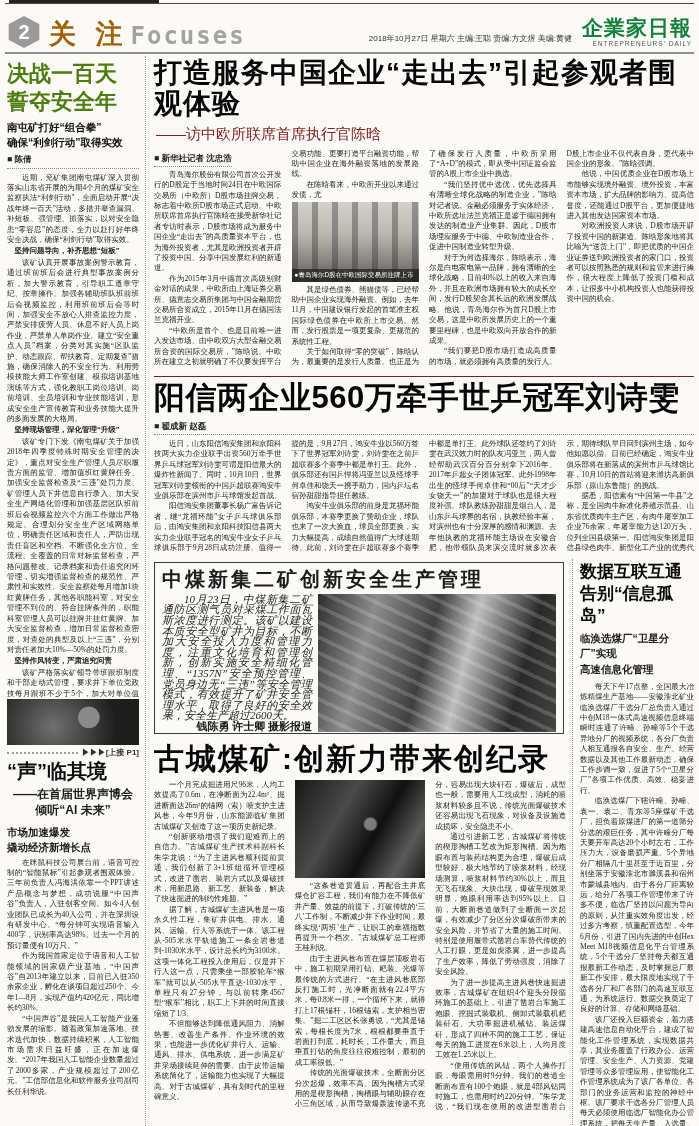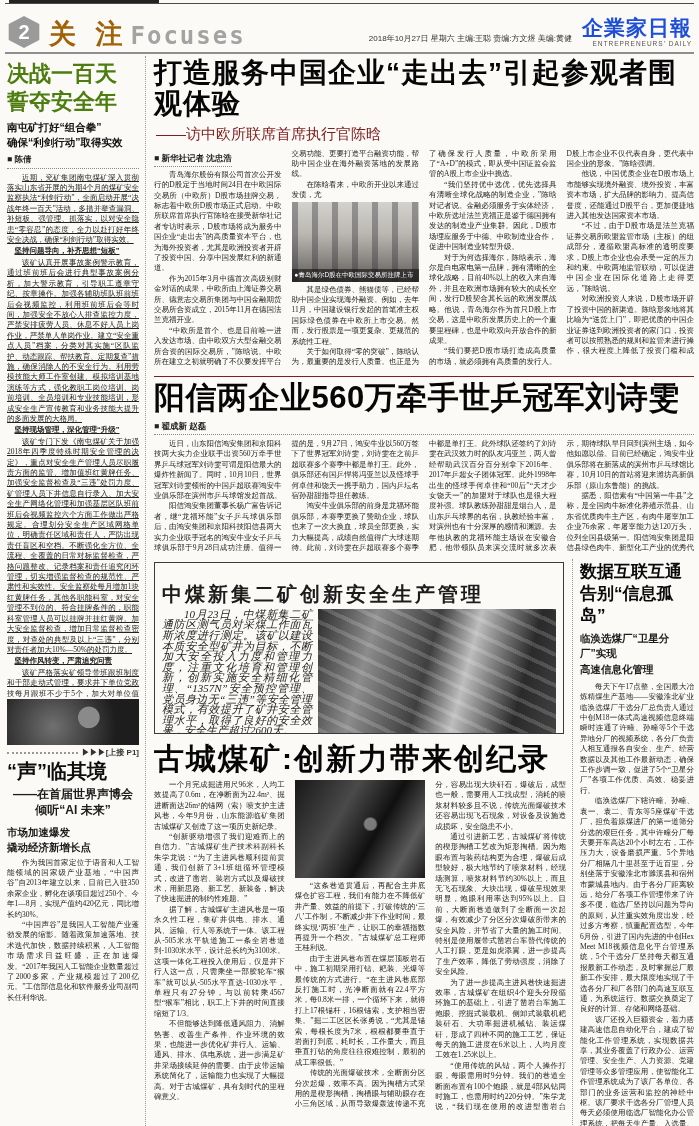--- a/index.html
+++ b/index.html
@@ -13,39 +13,39 @@
   .top-rules .thick{position:absolute;top:0;left:4px;width:150px;height:4px;background:#222;}
   .header{display:flex;align-items:flex-end;height:40px;padding:2px 2px 2px 2px;}
   .badge{width:34px;height:32px;background:#9a9a9a;color:#fff;display:flex;align-items:center;justify-content:center;
          font:bold 20px "Liberation Sans",sans-serif;
          clip-path:polygon(50% 0,95% 25%,95% 75%,50% 100%,5% 75%,5% 25%);margin-right:8px;}
   .sec-cn{font:900 27px/1 "Liberation Sans",sans-serif;letter-spacing:6px;color:#a16207;}
   .sec-en{font:bold 24px/1 "DejaVu Sans Mono",monospace;color:#a3a3a3;letter-spacing:2px;margin-left:2px;}
   .head-spacer{flex:1;}
   .dateline{font:400 8px/1.2 "Liberation Sans",sans-serif;color:#333;margin:0 10px 4px 0;white-space:nowrap;}
   .masthead{text-align:right;line-height:1;}
-  .masthead .cn{font:900 21px/1 "Liberation Serif",serif;color:#1d4ed8;letter-spacing:1px;text-align:right;}
+  .masthead .cn{font:900 21px/1 "Liberation Serif",serif;color:#15803d;letter-spacing:1px;text-align:right;}
   .masthead .en{font:400 6.5px/1.4 "Liberation Sans",sans-serif;color:#555;letter-spacing:1px;}
   .header-rule{border-top:2px solid #8f8f8f;margin:2px 0 0 0;}
 
   
   .main-flex{display:flex;margin-top:2px;height:1072px;overflow:hidden;}
   .left-col{width:132px;flex:none;border-right:1px dotted #999;padding:4px 6px 0 2px;overflow:hidden;}
   .right-area{flex:1;padding:2px 0 0 8px;overflow:hidden;}
 
   
   .l-head{font:900 22px/1.25 "Liberation Sans",sans-serif;color:#4d7c0f;}
   .l-sub{font:bold 10.5px/1.45 "Liberation Sans",sans-serif;margin-top:5px;color:#111;}
   .byline{font:bold 8.5px/1.2 "Liberation Sans",sans-serif;border-bottom:1px dotted #888;
           padding:4px 0 3px 0;margin-bottom:4px;color:#222;}
   .body-flow{font-size:7.5px;line-height:10.4px;text-align:justify;color:#222;}
   .body-flow p{margin:0;}
   .body-flow .body-p{text-indent:2em;}
   .body-flow .sub-h{font-family:"Liberation Sans",sans-serif;font-weight:bold;text-indent:1em;margin:1px 0;}
-  .l-body1{height:524px;overflow:hidden;text-decoration:underline;}
+  .l-body1{height:524px;overflow:hidden;}
   .ph{position:relative;overflow:hidden;}
   .ph-left{height:46px;margin:2px 0;
      background:radial-gradient(circle at 62% 40%,#8a8a8a 0 12%,rgba(0,0,0,0) 13%),
                 radial-gradient(circle at 35% 60%,#707070,#1d1d1d 70%),#161616;}
   .cont-marker{display:flex;align-items:center;font:bold 8px/1 "Liberation Sans",sans-serif;color:#333;margin:4px 0 3px;}
   .cont-marker .dots{flex:1;border-top:2px dotted #999;margin-right:4px;}
   .sheng-head{font:900 20px/1.1 "Liberation Sans",sans-serif;color:#0d0d0d;margin-top:3px;}
   .sheng-sub{font:bold 12px/1.4 "Liberation Sans",sans-serif;text-align:center;margin-top:4px;}
   .sheng-kicker{font:bold 10.5px/1.4 "Liberation Sans",sans-serif;margin:6px 0 3px;}
   .l-body2{height:238px;overflow:hidden;}
@@ -70,21 +70,21 @@
   
   .yx{border-top:1px solid #7f1d1d;margin-top:5px;padding-top:4px;}
   .yx-head{font:900 31px/1.1 "Liberation Sans",sans-serif;color:#060606;letter-spacing:.5px;}
   .yx .byline{margin-top:2px;}
 
   
   .lower{display:flex;height:586px;overflow:hidden;}
   .lower-left{width:412px;flex:none;}
   .sidebar{flex:1;border-left:1px dotted #999;margin-left:6px;padding:2px 0 0 7px;overflow:hidden;}
 
-  .coalbox{border:1.5px solid #3a3a3a;padding:21px 7px;margin:3px 2px 8px 0;height:172px;box-sizing:border-box;overflow:hidden;}
+  .coalbox{border:1.5px solid #3a3a3a;padding:6px 7px;margin:3px 2px 8px 0;height:172px;box-sizing:border-box;overflow:hidden;}
   .coal-title{font:900 20px/1 "Liberation Sans",sans-serif;letter-spacing:3px;margin-bottom:5px;white-space:nowrap;}
   .coal-flex{display:flex;height:138px;}
   .coal-text{width:150px;flex:none;font-size:11px;line-height:10.6px;font-style:italic;text-align:justify;padding-right:6px;}
   .coal-text p{margin:0;}
   .coal-text .body-p{text-indent:2em;}
   .coal-text .sign{text-align:right;font-weight:bold;font-style:normal;}
   .coal-photo{flex:1;background:
      repeating-linear-gradient(25deg,rgba(255,255,255,.16) 0 4px,rgba(0,0,0,0) 4px 14px),
      linear-gradient(105deg,#2e2e2e 0%,#8c8c8c 22%,#3f3f3f 45%,#bdbdbd 60%,#2a2a2a 82%,#444 100%);}
 
@@ -146,20 +146,21 @@
       <div class="sheng-head">“声”临其境</div>
       <div class="sheng-sub">
         <div>——在首届世界声博会</div>
         <div>倾听“AI 未来”</div>
       </div>
       <div class="sheng-kicker">
         <div>市场加速爆发</div>
         <div>撬动经济新增长点</div>
       </div>
       <div class="body-flow l-body2">
+          <p class="body-p">在咪鼠科技公司展台前，语音可控制的“智能鼠标”引起参观者围观体验。三年前负责人冯海洪依靠一个PPT讲述产品概念与梦想，成功说服“中国声谷”负责人，入驻创客空间。如今4人创业团队已成长为40人公司，并在深圳设有研发中心。“每分钟可实现语音输入400字，识别率高达98%。过去一个月的预订量便有10万只。”</p>
           <p class="body-p">作为我国首家定位于语音和人工智能领域的国家级产业基地，“中国声谷”自2013年建立以来，目前已入驻350余家企业，孵化在谈项目超过250个。今年1—8月，实现产值约420亿元，同比增长约30%。</p>
           <p class="body-p">“中国声谷”是我国人工智能产业蓬勃发展的缩影。随着政策加速落地、技术迭代加快，数据持续积累，人工智能市场需求日益旺盛，正在加速爆发。“2017年我国人工智能企业数量超过了2000多家，产业规模超过了200亿元。”工信部信息化和软件服务业司副司长任利华说。</p>
         </div>
     </div>
 
     <div class="right-area">
 
       <div>
         <div class="t-head">打造服务中国企业“走出去”引起参观者围观体验</div>
         <div class="t-sub">——访中欧所联席首席执行官陈晗</div>
@@ -172,21 +173,20 @@
               <p class="body-p">在陈晗看来，中欧所开业以来通过发债，尤</p>
               <div class="inline-photo ph ph-building" style="height: 80px;">
                 <div class="photo-caption">●青岛海尔D股在中欧国际交易所挂牌上市</div>
               </div>
               <p class="body-p">其是绿色债券、熊猫债等，已经帮助中国企业实现海外融资。例如，去年11月，中国建设银行发起的首笔准主权国际绿色债券在中欧所上市交易。然而，发行股票是一项更复杂、更规范的系统性工程。</p>
               <p class="body-p">关于如何取得“零的突破”，陈晗认为，最重要的是发行人质量。也正是为了确保发行人质量，中欧所采用了“A+D”的模式，即从受中国证监会监管的A股上市企业中挑选。</p>
               <p class="body-p">“我们坚持优中选优，优先选择具有清晰全球化战略的制造企业，”陈晗对记者说。金融必须服务于实体经济，中欧所选址法兰克福正是鉴于德国拥有发达的制造业产业集群。因此，D股市场理应服务于中德、中欧制造业合作，促进中国制造业转型升级。</p>
               <p class="body-p">对于为何选择海尔，陈晗表示，海尔是白电家电第一品牌，拥有清晰的全球化战略，目前40%以上的收入来自海外，并且在欧洲市场拥有较大的成长空间，发行D股契合其长远的欧洲发展战略。他说，青岛海尔作为首只D股上市交易，这是中欧所发展历史上的一个重要里程碑，也是中欧双向开放合作的新成果。</p>
               <p class="body-p">“我们要把D股市场打造成高质量的市场，就必须拥有高质量的发行人。D股上市企业不仅代表自身，更代表中国企业的形象。”陈晗强调。</p>
               <p class="body-p">他说，中国优质企业在D股市场上市能够实现境外融资、境外投资，丰富资本市场，扩大品牌的影响力、提高信誉度，还能通过D股平台，更加便捷地进入其他发达国家资本市场。</p>
-              <p class="body-p">“不过，由于D股市场是法兰克福证券交易所欧盟监管市场（主板）的组成部分，遵循欧盟高标准的透明度要求，D股上市企业也会承受一定的压力和约束。中欧两地监管联动，可以促进中国企业在国际化道路上走得更远，”陈晗说。</p>
               <p class="body-p">对欧洲投资人来说，D股市场开辟了投资中国的新渠道。陈晗形象地将其比喻为“送货上门”，即把优质的中国企业证券送到欧洲投资者的家门口，投资者可以按照熟悉的规则和监管来进行操作，很大程度上降低了投资门槛和成本，让很多中小机构投资人也能获得投资中国的机会。</p>
             </div>
         </div>
       </div>
 
       <div class="yx">
         <div class="yx-head">阳信两企业560万牵手世乒冠军刘诗雯</div>
         <div class="byline">■ 翟成新 赵磊</div>
         <div class="body-flow cols4y">
             <p class="body-p">近日，山东阳信鸿安集团和京阳科技两大实力企业联手出资560万牵手世界乒乓球冠军刘诗雯可谓是阳信最大的爆炸性新闻了。同时，10月10日，世界冠军刘诗雯领衔的中国乒超联赛鸿安牛业俱乐部在滨州市乒乓球馆发起首战。</p>

